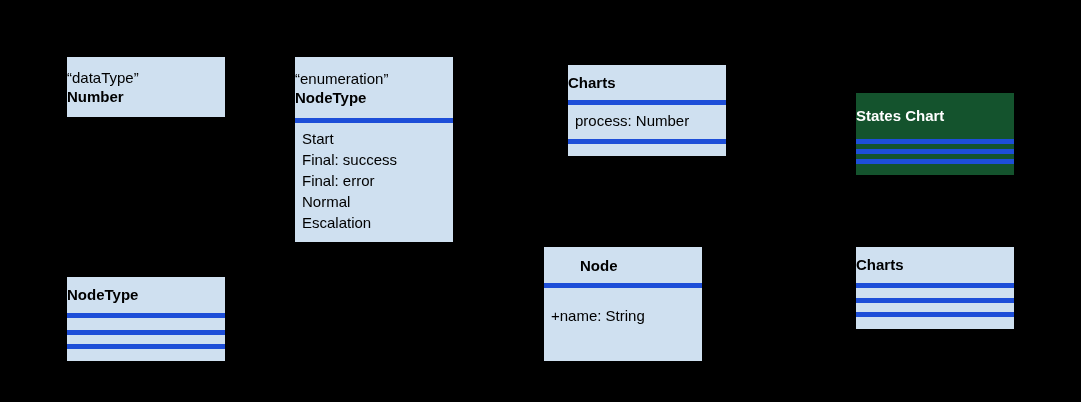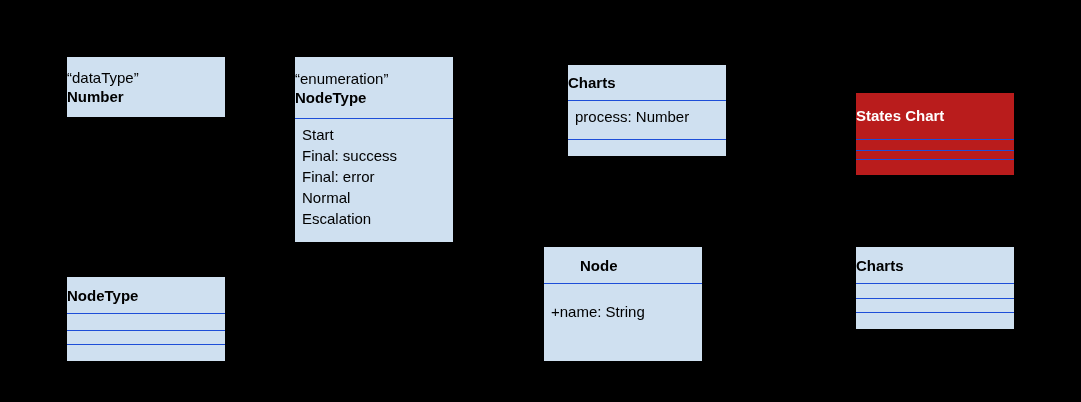--- a/index.html
+++ b/index.html
@@ -17,25 +17,25 @@
   }
   .uml-class {
     position: absolute;
     box-sizing: border-box;
     background: #cfe0f0;
     border: 1px solid #000000;
     display: flex;
     flex-direction: column;
   }
   .uml-class.red {
-    background: #b91c1c;
+    background: #14532d;
   }
   .compartment {
     box-sizing: border-box;
-    border-top: 1px solid #1d4ed8;
+    border-top: 5px solid #1d4ed8;
     overflow: hidden;
   }
   .compartment.first {
     border-top: none;
   }
   .header {
     display: flex;
     flex-direction: column;
     align-items: flex-start;
     justify-content: center;

